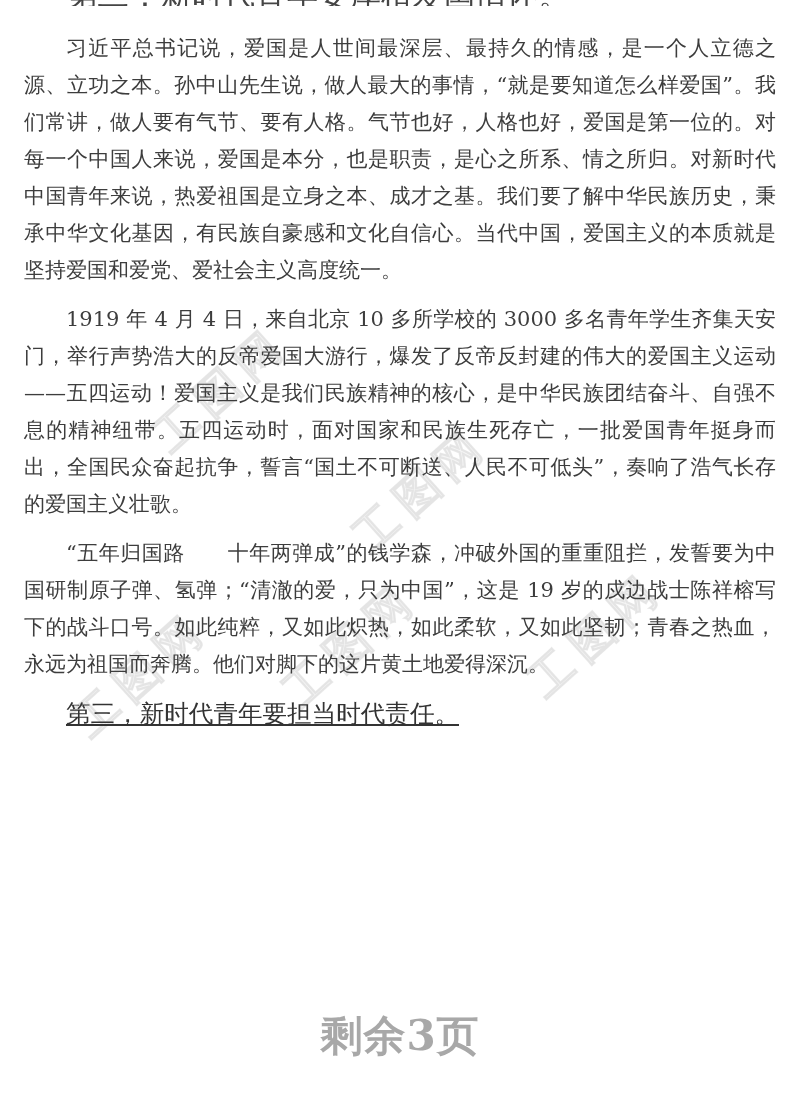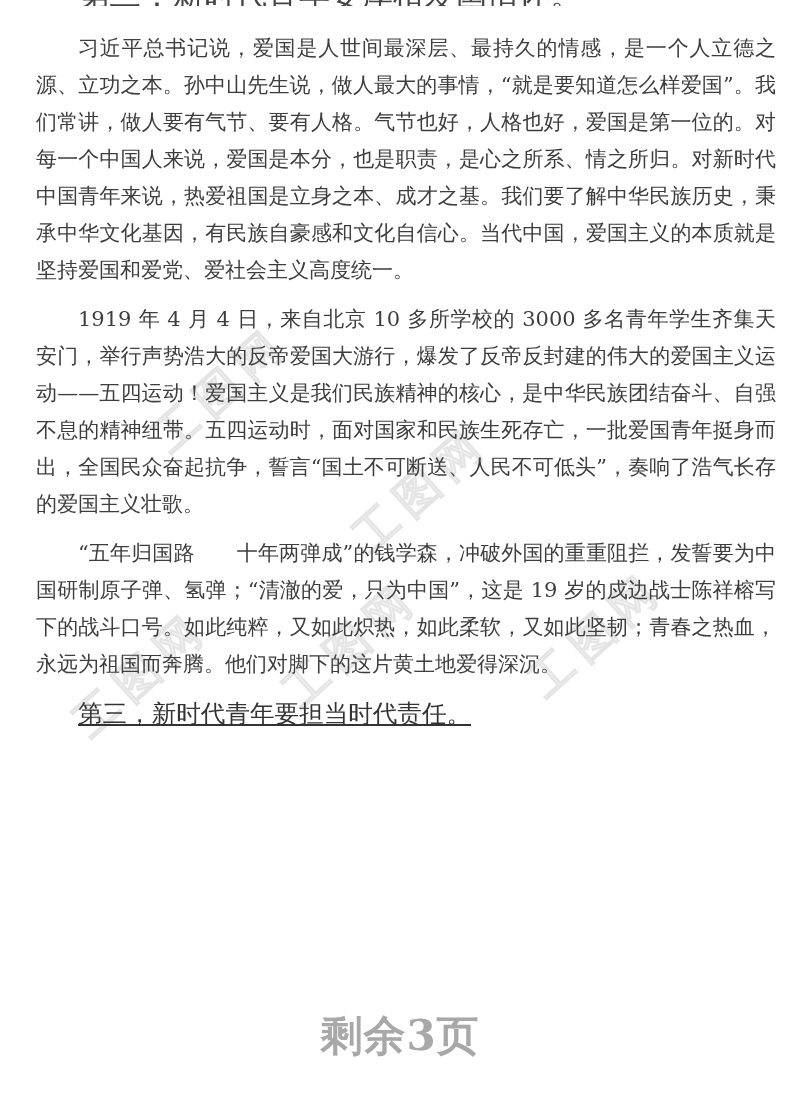--- a/index.html
+++ b/index.html
@@ -19,21 +19,21 @@
   }
   .doc {
     position: absolute;
     left: 24px; right: 24px; top: 0;
     color: var(--text-color, #3d3d3d);
     font-size: 21px;
     line-height: 37px;
     text-align: justify;
   }
   .doc p, .doc h2, .doc h3 {
-    margin: 0 0 12px 12px;
+    margin: 0 0 12px 0;
     padding: 0;
     text-indent: 42px;
     font-weight: normal;
   }
   .cutoff {
     
     line-height: 21px;
     margin-top: -15px !important;
     margin-bottom: 0 !important;
     font-weight: bold;

